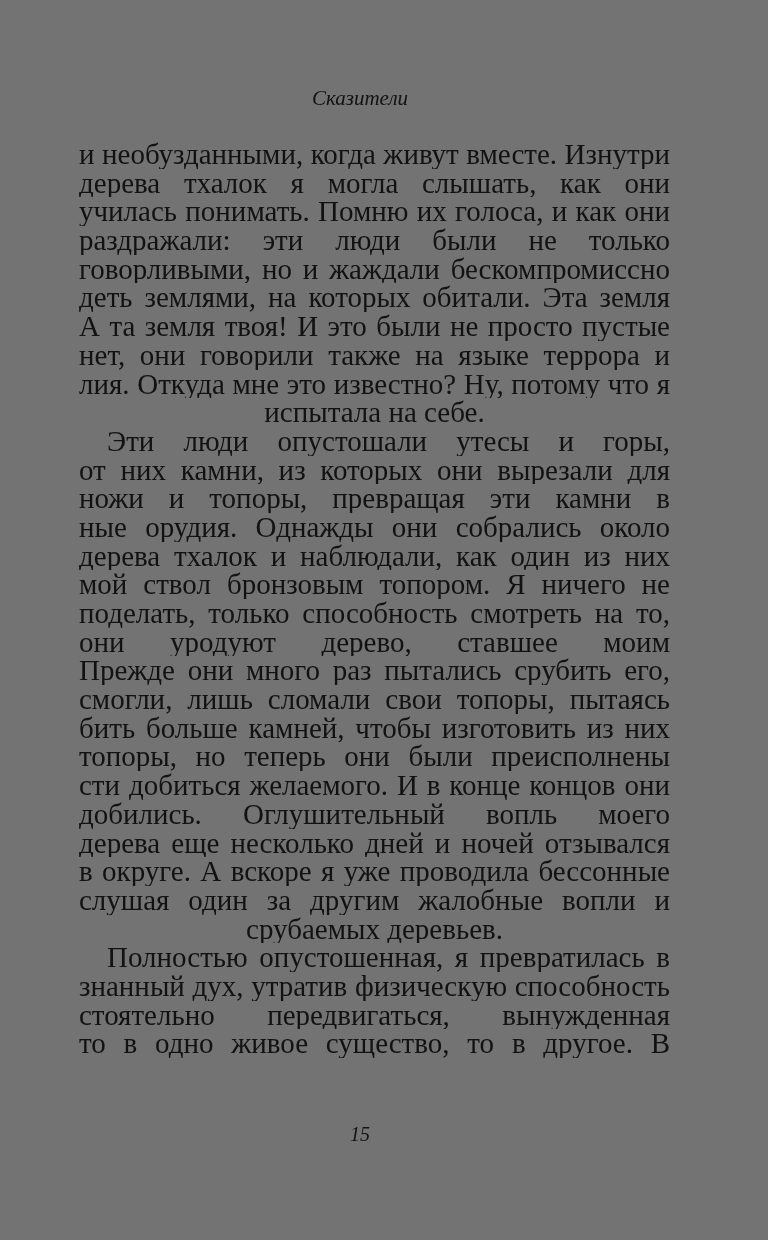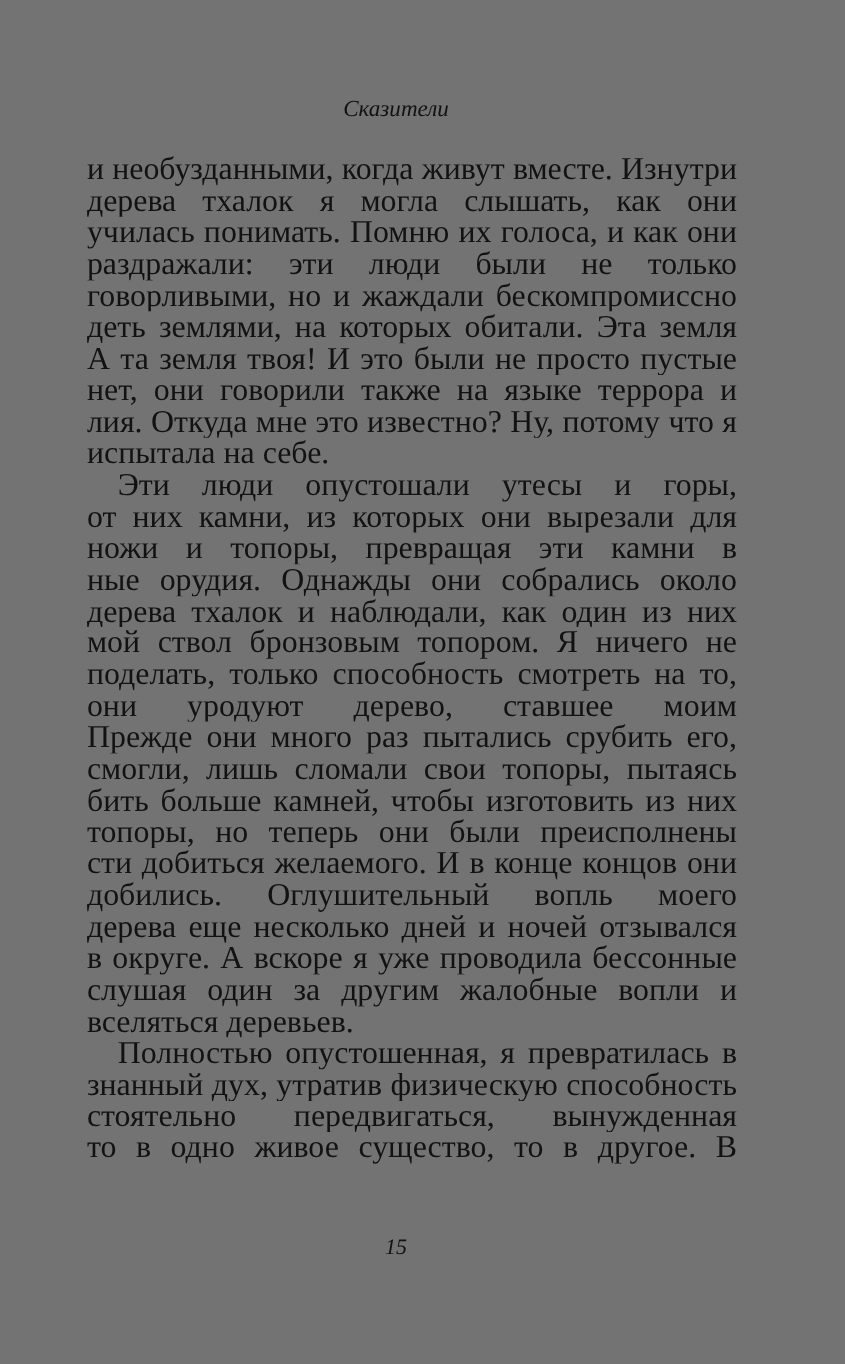--- a/index.html
+++ b/index.html
@@ -31,21 +31,21 @@
     top: 140px;
     left: 79px;
     width: 591px;
     font-size: 29px;
   }
   .para { margin: 0; }
   .line {
     line-height: 28.7px;
     height: 28.7px;
     overflow: hidden;
-    text-align: left;
+    text-align: center;
   }
   .line.just {
     text-align: justify;
     text-align-last: justify;
     text-justify: inter-word;
   }
   .line.indent {
     text-indent: 28px;
   }
   .folio {
@@ -89,21 +89,21 @@
         <div class="line just">они уродуют дерево, ставшее моим пристанищем.</div>
         <div class="line just">Прежде они много раз пытались срубить его, но не</div>
         <div class="line just">смогли, лишь сломали свои топоры, пытаясь выру-</div>
         <div class="line just">бить больше камней, чтобы изготовить из них новые</div>
         <div class="line just">топоры, но теперь они были преисполнены решимо-</div>
         <div class="line just">сти добиться желаемого. И в конце концов они своего</div>
         <div class="line just">добились. Оглушительный вопль моего рухнувшего</div>
         <div class="line just">дерева еще несколько дней и ночей отзывался эхом</div>
         <div class="line just">в округе. А вскоре я уже проводила бессонные ночи,</div>
         <div class="line just">слушая один за другим жалобные вопли и прочих</div>
-        <div class="line">вселяться деревьев.</div>
+        <div class="line">срубаемых деревьев.</div>
       </div>
       <div class="para">
         <div class="line just indent">Полностью опустошенная, я превратилась в осо-</div>
         <div class="line just">знанный дух, утратив физическую способность само-</div>
         <div class="line just">стоятельно передвигаться, вынужденная вселяться</div>
         <div class="line just">то в одно живое существо, то в другое. В отчаянье</div>
       </div>
     </div>
 
   <div class="folio">15</div>

